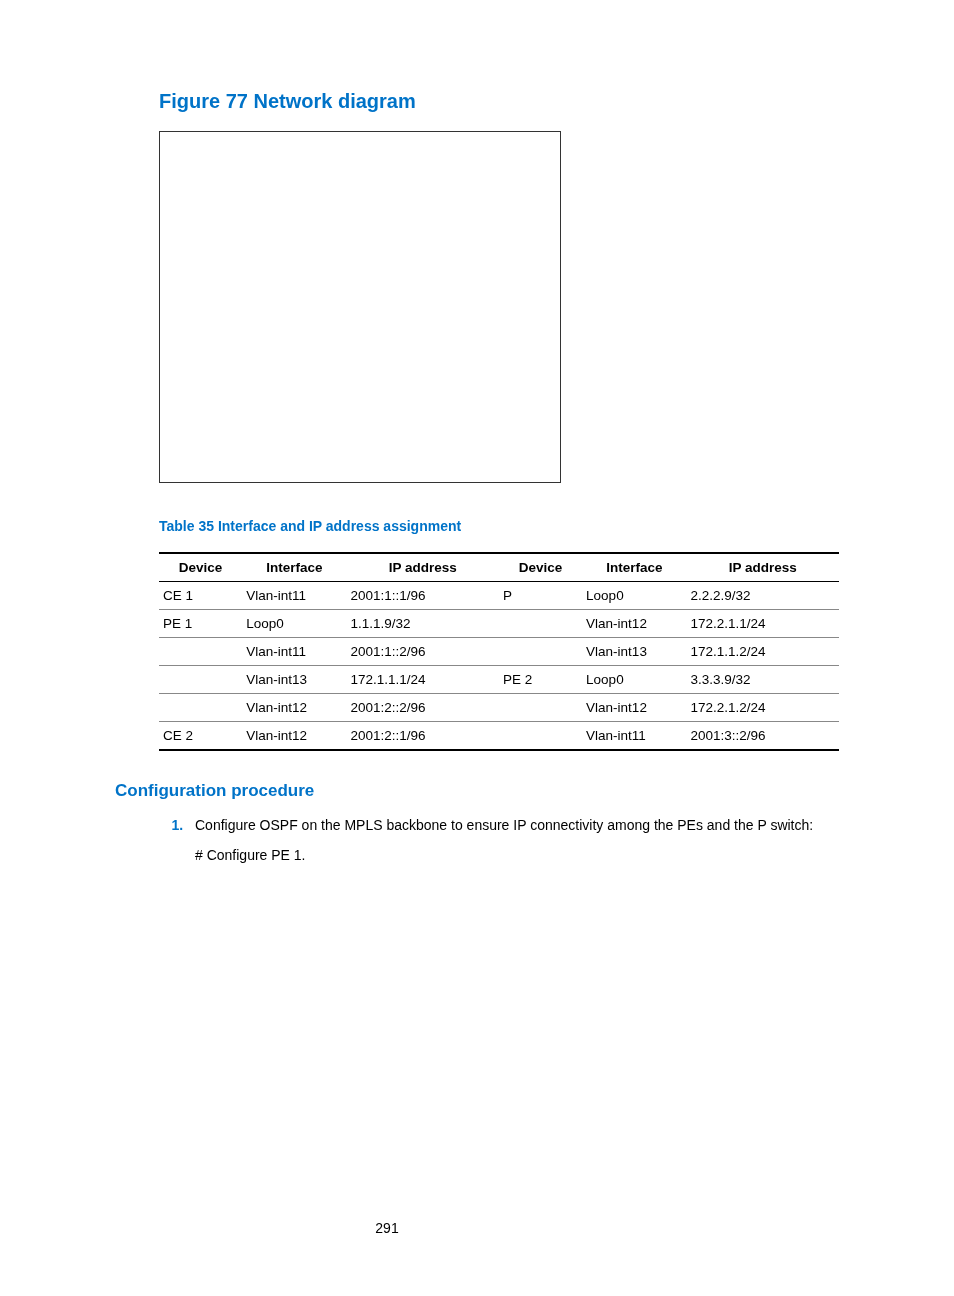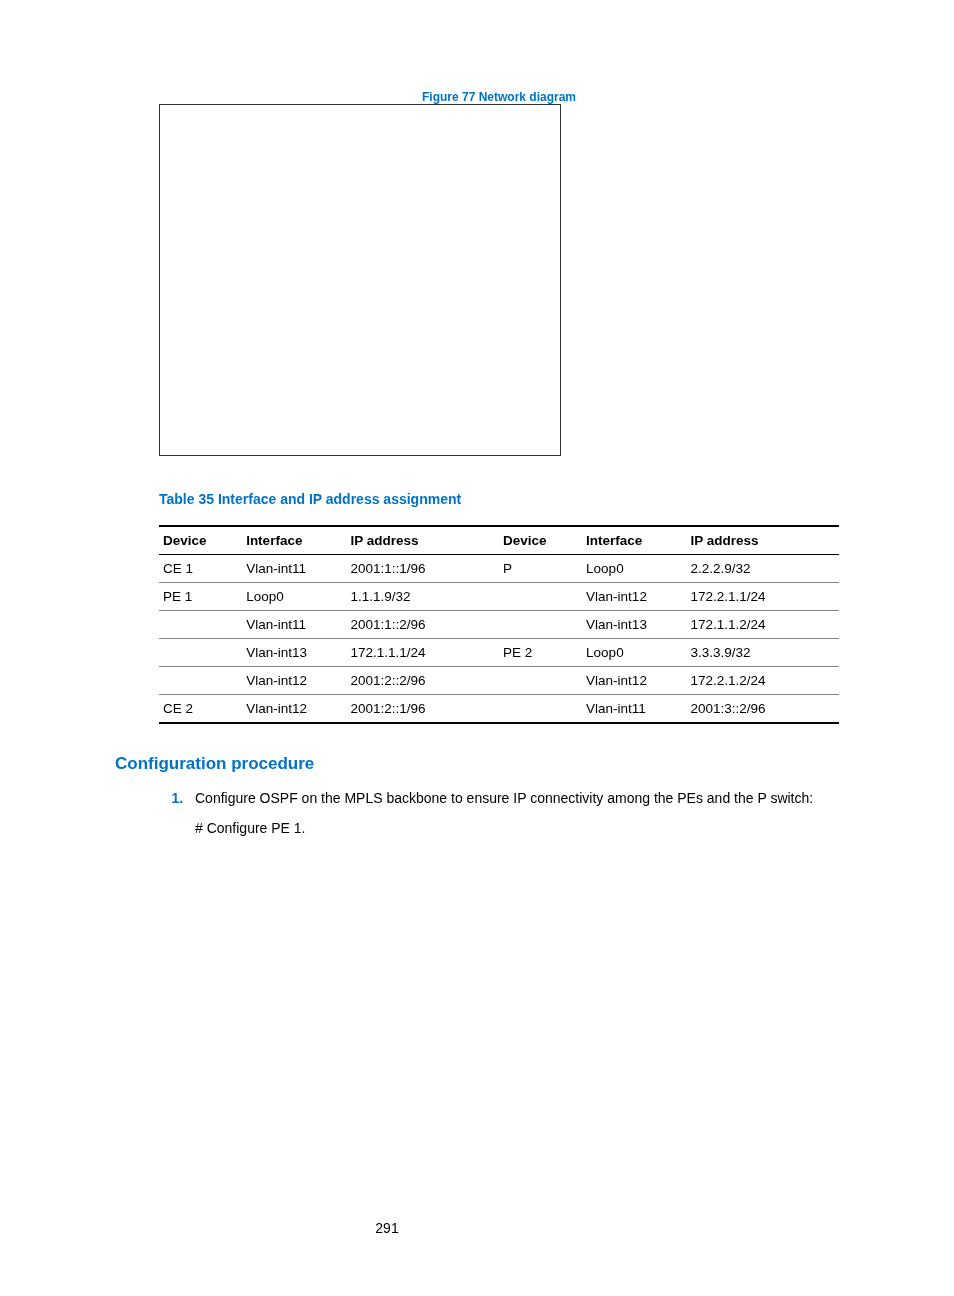--- a/index.html
+++ b/index.html
@@ -14,24 +14,23 @@
     position: relative;
     box-sizing: border-box;
   }
   .page {
     padding: 90px 115px 0 115px;
     box-sizing: border-box;
   }
   .figure-caption {
     color: #0073c8;
     font-weight: bold;
-    font-size: 12px;
+    font-size: 20px;
     margin-left: 44px;
-    margin-bottom: 0;
-    text-align: center;
+    margin-bottom: 18px;
   }
   .diagram-box {
     border: 1px solid #333;
     width: 400px;
     height: 350px;
     margin-left: 44px;
     margin-bottom: 35px;
     background: #fff;
   }
   .table-caption {
@@ -45,21 +44,21 @@
     width: 680px;
     margin-left: 44px;
     border-collapse: collapse;
     font-size: 13.5px;
   }
   thead tr {
     border-top: 2px solid #000;
     border-bottom: 1.5px solid #000;
   }
   th {
-    text-align: left;
+    text-align: center;
     font-weight: bold;
     padding: 6px 4px 6px 4px;
   }
   tbody tr {
     border-bottom: 1px solid #888;
   }
   tbody tr:last-child {
     border-bottom: 2px solid #000;
   }
   td {

